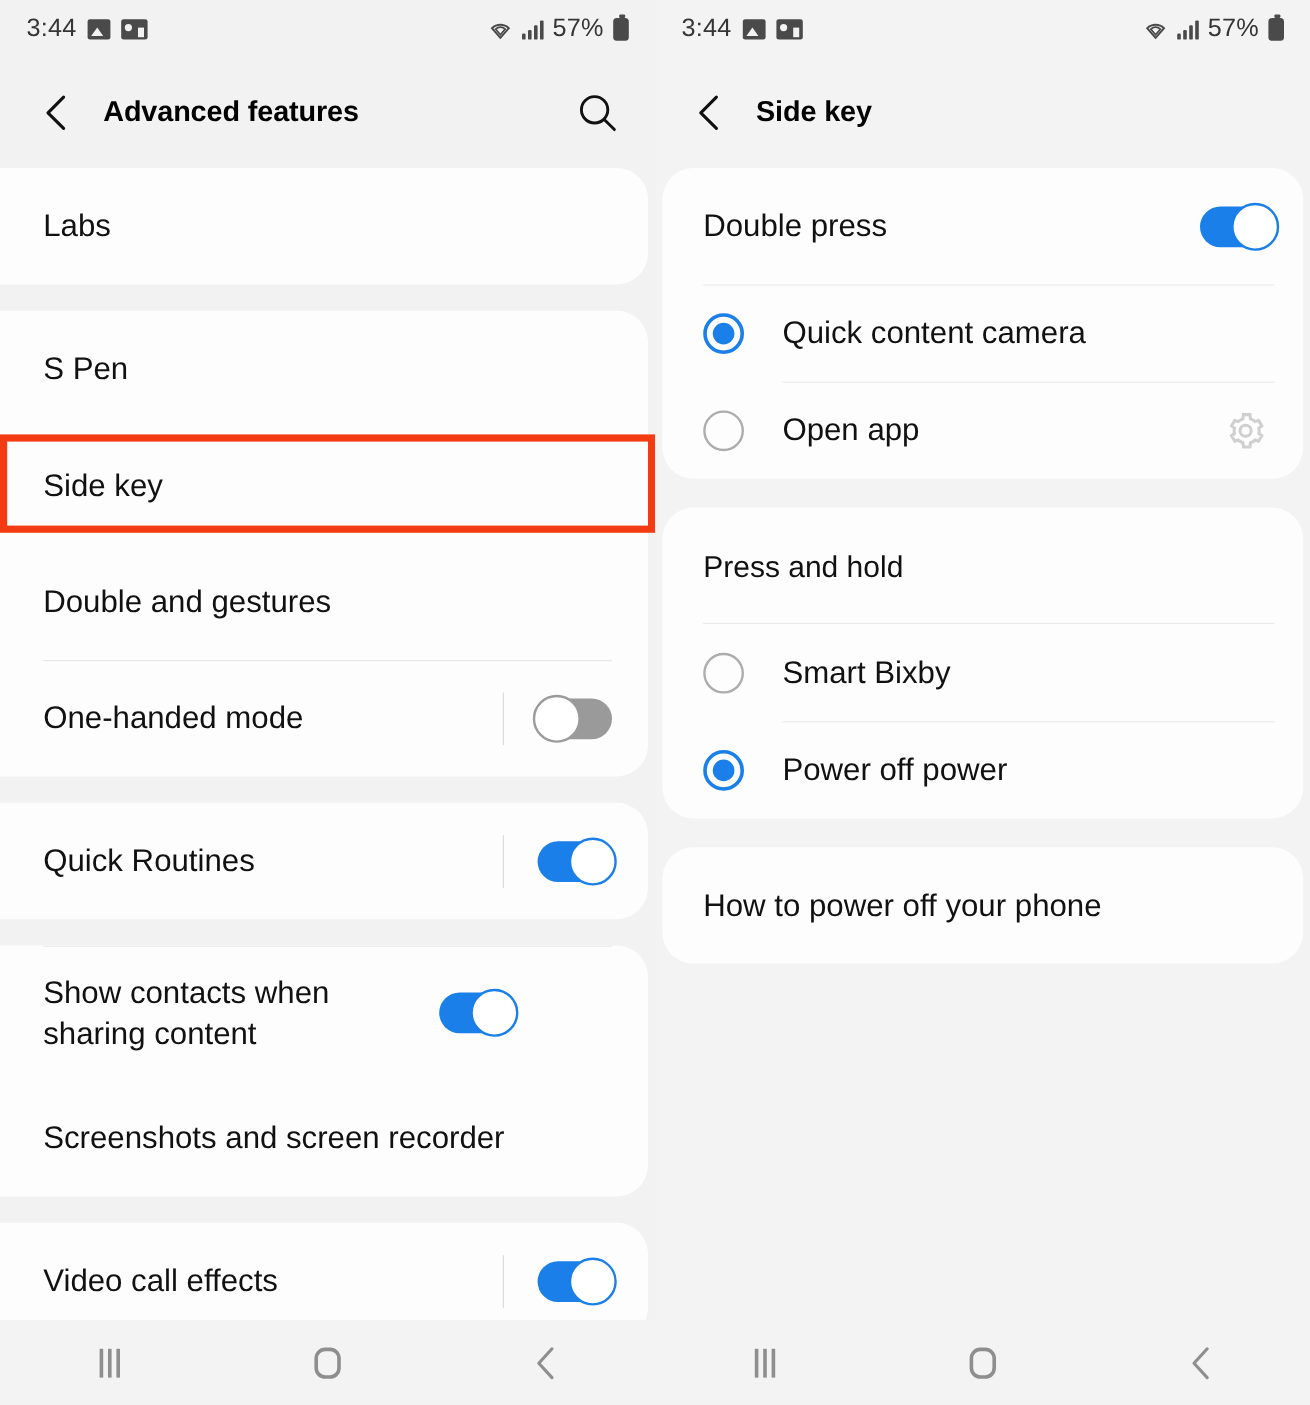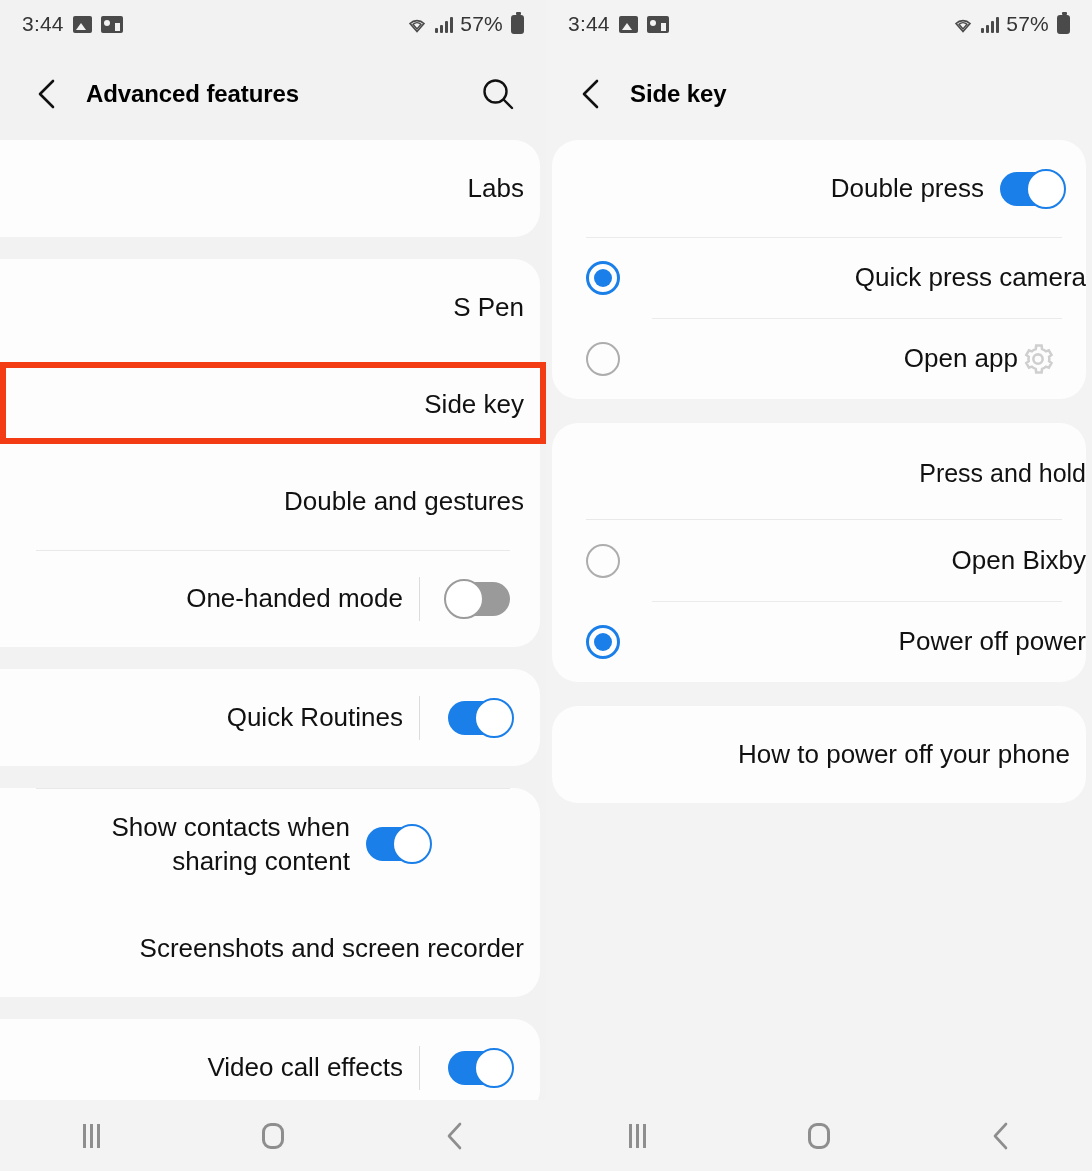--- a/index.html
+++ b/index.html
@@ -6,21 +6,20 @@
   html, body {
     width: 1092px; height: 1171px;
     background: #f2f2f2;
     font-family: "Liberation Sans", sans-serif;
     overflow: hidden;
   }
   .screen {
     position: relative;
     width: 1092px; height: 849px;
     display: flex;
-    text-align: right;
   }
   .pane {
     position: relative;
     width: 546px; height: 1171px;
     background: #f3f3f3;
     overflow: hidden;
   }
   .pane-left { background: #f2f2f2; }
   .pane-right { background: #f3f3f3; }
 
@@ -458,21 +457,21 @@
           <div class="toggle-sep hidden"></div>
           <div class="toggle on">
               <div class="knob"></div>
             </div>
         </div>
       </div>
 
       <div class="radio-row">
         <div class="radio-divider" style="left:34px;"></div>
         <div class="radio checked"></div>
-        <div class="radio-label">Quick press camera</div>
+        <div class="radio-label">Quick content camera</div>
       </div>
 
       <div class="radio-row">
         <div class="radio-divider"></div>
         <div class="radio unchecked"></div>
         <div class="radio-label">Open app</div>
         <div class="gear-btn">
           <svg width="36" height="36" viewBox="0 0 24 24" fill="none" stroke="#cfcfcf" stroke-width="1.7">
             <circle cx="12" cy="12" r="3.1"></circle>
             <path d="M19.4 13.5a7.6 7.6 0 0 0 0-3l1.6-1.2-1.8-3.1-1.9.7a7.6 7.6 0 0 0-2.6-1.5L14.4 3h-3.6l-.3 2.4a7.6 7.6 0 0 0-2.6 1.5l-1.9-.7-1.8 3.1 1.6 1.2a7.6 7.6 0 0 0 0 3l-1.6 1.2 1.8 3.1 1.9-.7a7.6 7.6 0 0 0 2.6 1.5l.3 2.4h3.6l.3-2.4a7.6 7.6 0 0 0 2.6-1.5l1.9.7 1.8-3.1z"></path>
@@ -484,21 +483,21 @@
     <div class="card-gap" style="height:24px;"></div>
 
     <div class="card">
       <div class="section-header">
         <span>Press and hold</span>
         <div class="row-divider"></div>
       </div>
 
       <div class="radio-row">
         <div class="radio unchecked"></div>
-        <div class="radio-label">Open Bixby</div>
+        <div class="radio-label">Smart Bixby</div>
       </div>
 
       <div class="radio-row">
         <div class="radio-divider"></div>
         <div class="radio checked"></div>
         <div class="radio-label">Power off power</div>
       </div>
     </div>
 
     <div class="card-gap" style="height:24px;"></div>

